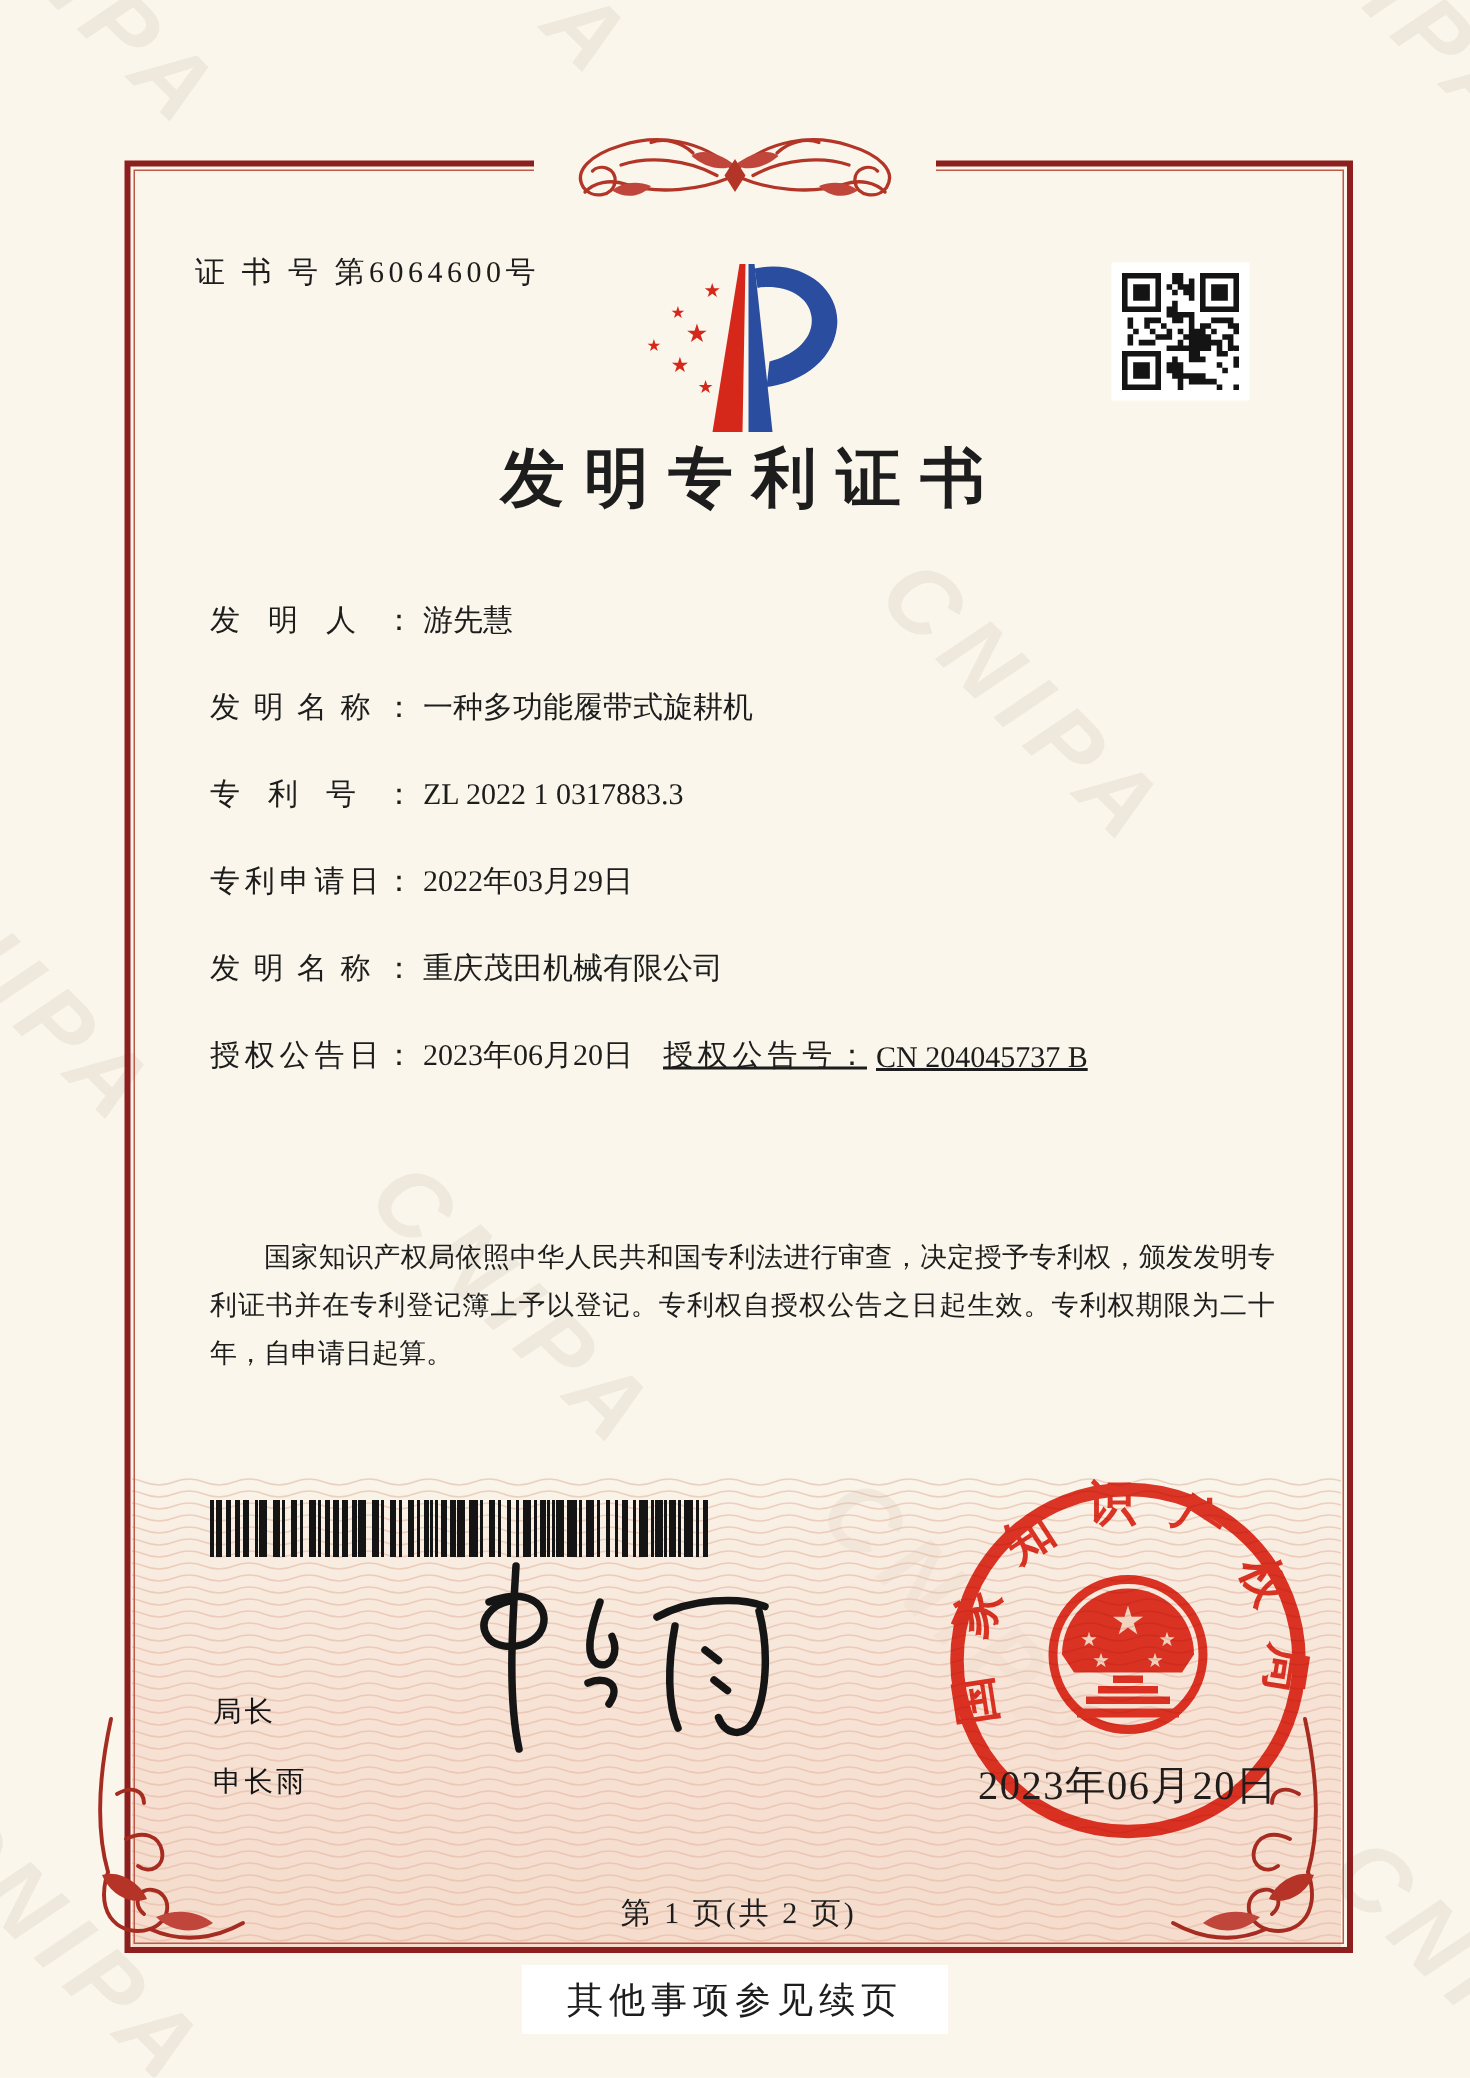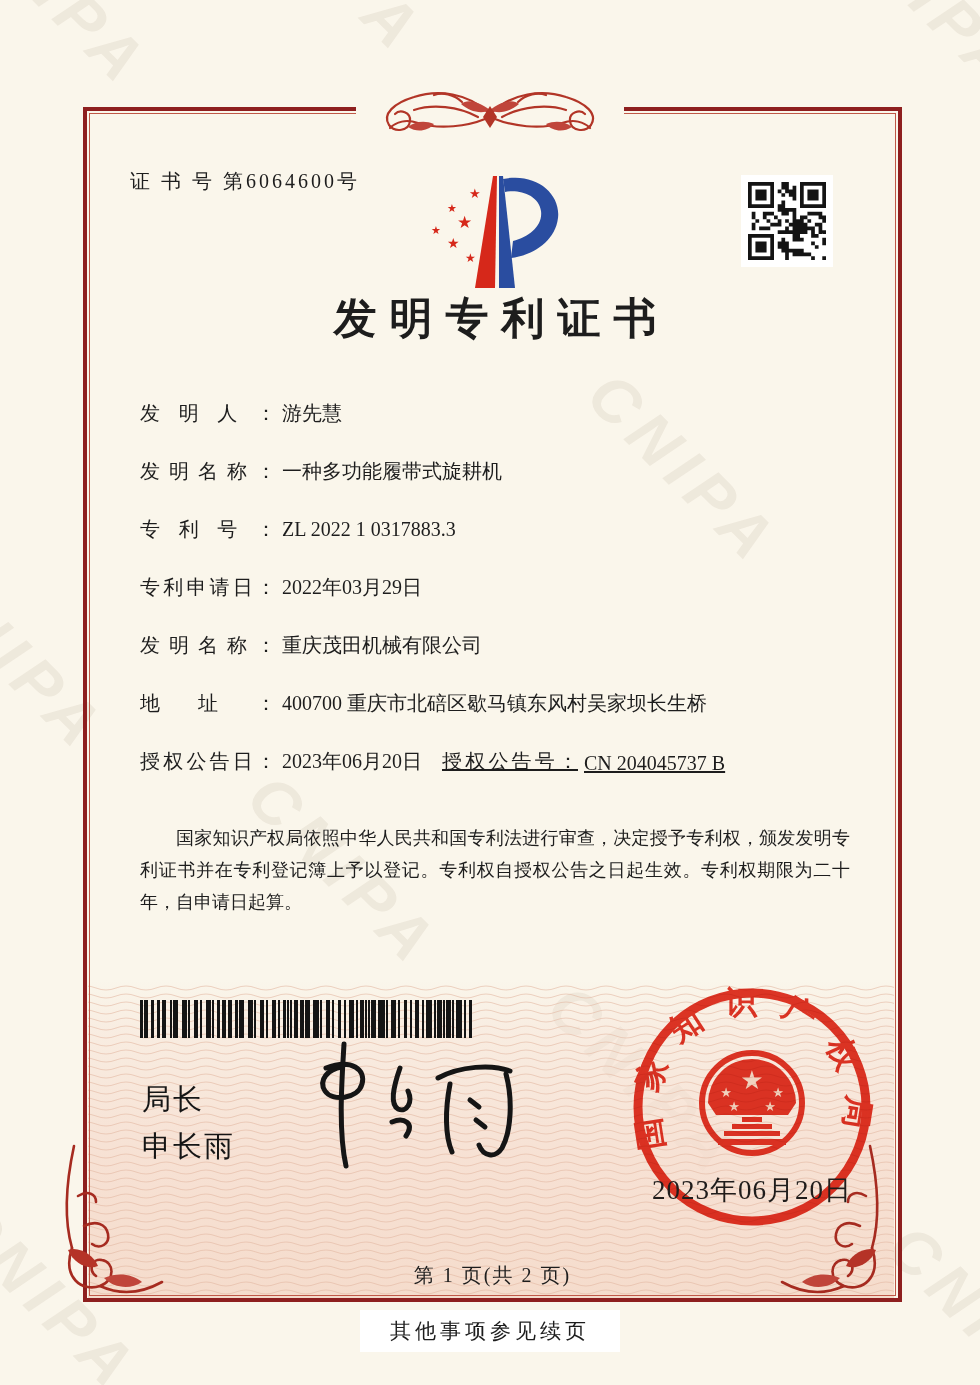--- a/index.html
+++ b/index.html
@@ -45,31 +45,31 @@
   .paras{left:140px;top:806px;width:710px;font-size:18px;line-height:1.78;text-align:justify;}
   .paras p{margin:16px 0 10px 0;text-indent:2em;}
 
   .barcode{left:140px;top:1000px;width:332px;height:38px;
     background-image:
       repeating-linear-gradient(90deg,#141414 0 2px,transparent 2px 6px),
       repeating-linear-gradient(90deg,#141414 0 3px,transparent 3px 11px),
       repeating-linear-gradient(90deg,transparent 0 4px,#141414 4px 6px,transparent 6px 13px);}
 
   .issuer{left:142px;font-family:"Liberation Sans","DejaVu Sans",sans-serif;
-          font-size:29px;color:#151515;letter-spacing:2px;}
+          font-size:19px;color:#151515;letter-spacing:2px;margin-top:48px;}
   .issuer.t{top:1080px;} .issuer.n{top:1127px;}
 
   .sig{left:280px;top:1038px;width:236px;height:140px;}
 
   .seal{left:628px;top:983px;width:248px;height:248px;opacity:.94;mix-blend-mode:multiply;}
 
   .page-info{left:83px;top:1262px;width:819px;text-align:center;font-size:20px;letter-spacing:2px;}
 
   .cont-note{left:0;top:1310px;width:980px;text-align:center;}
-  .cont-note span{display:inline-block;background:#fff;padding:7px 30px;font-size:21px;
+  .cont-note span{display:inline-block;background:#fff;padding:7px 30px;font-size:24px;
                   letter-spacing:4px;}
 </style>
 </head>
 <body>
 
 <div class="page">
 
   <div class="wm" style="left:-75px;top:-25px">CNIPA</div>
   <div class="wm" style="left:200px;top:-58px">CNIPA</div>
   <div class="wm" style="left:800px;top:-20px">CNIPA</div>
@@ -165,24 +165,20 @@
       <span class="flabel">专利号：</span>
       <span class="fvalue">ZL 2022 1 0317883.3</span>
     </div>
     <div class="frow">
       <span class="flabel">专利申请日：</span>
       <span class="fvalue">2022年03月29日</span>
     </div>
     <div class="frow">
       <span class="flabel">发明名称：</span>
       <span class="fvalue">重庆茂田机械有限公司</span>
-    </div>
-    <div class="frow">
-      <span class="flabel">地址：</span>
-      <span class="fvalue">400700 重庆市北碚区歇马镇东风村吴家坝长生桥</span>
     </div>
     <div class="frow">
       <span class="flabel">授权公告日：</span>
       <span class="fvalue">2023年06月20日</span>
       <span class="pair2">
         <span class="flabel">授权公告号：</span>
         <span class="fvalue">CN 204045737 B</span>
       </span>
     </div>
   </div>

